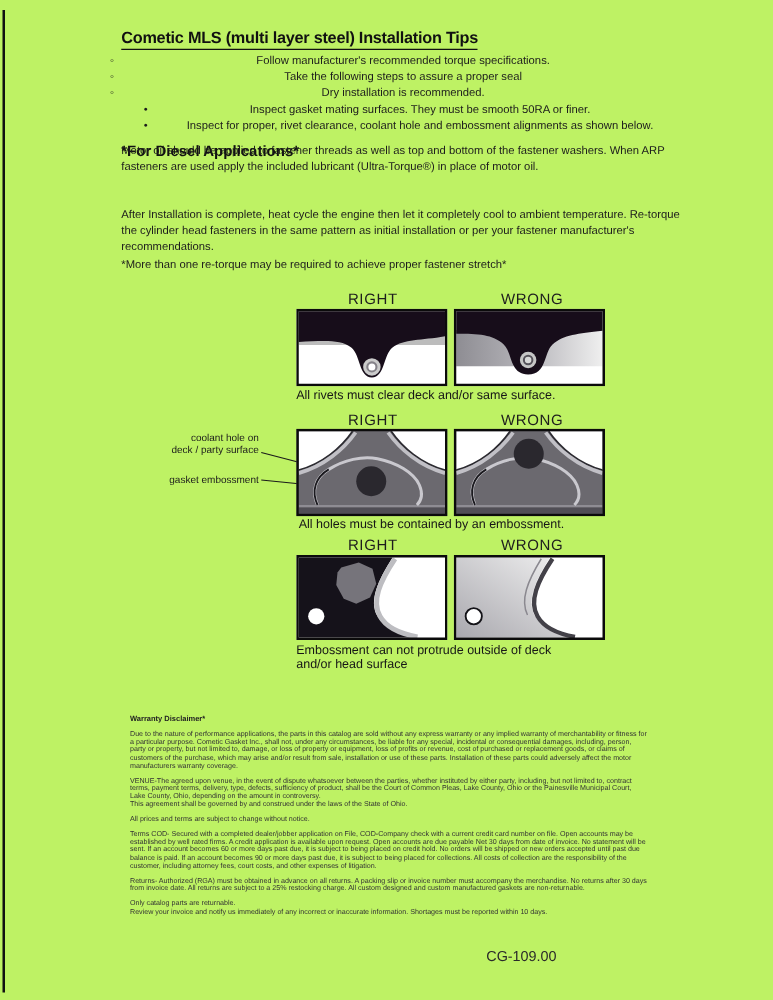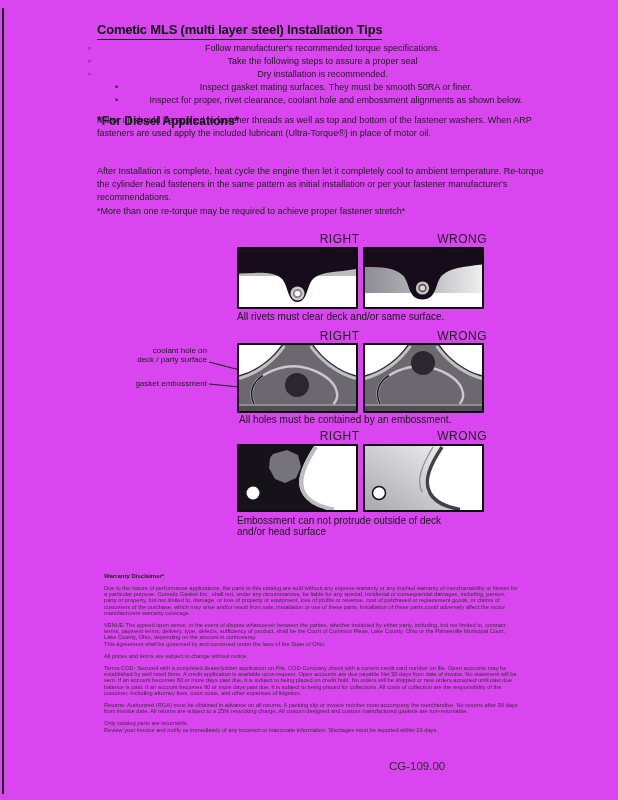--- a/index.html
+++ b/index.html
@@ -1,32 +1,32 @@
 <!DOCTYPE html>
 <html><head>
 <meta charset="utf-8">
 <style>
   html,body{margin:0;padding:0;background:#ffffff;}
-  .page{position:relative;width:618px;height:800px;background:#d946ef;overflow:hidden;
+  .page{position:relative;width:618px;height:800px;background:#bef264;overflow:hidden;
         font-family:"Liberation Sans","DejaVu Sans",sans-serif;color:#1c1c1c;}
   .edge-line{position:absolute;left:2px;top:8px;width:2px;height:786px;background:#111;}
   .title{position:absolute;left:97px;top:22px;margin:0;font-size:13px;font-weight:bold;
          letter-spacing:-0.2px;color:#111;border-bottom:1.5px solid #111;padding-bottom:2px;}
   .tips{position:absolute;left:88px;top:42px;width:460px;}
   .bullet{position:relative;padding-left:9px;font-size:9px;line-height:13px;color:#1c1c1c;text-align:center;}
   .bullet::before{content:"◦";position:absolute;left:0;top:0;font-size:9px;line-height:13px;color:#1c1c1c;}
   .bullet.sub{margin-left:27px;}
   .bullet.sub::before{content:"•";}
   .diesel-heading{position:absolute;left:97px;top:114px;margin:0;font-size:12px;font-weight:bold;color:#111;}
   .body-para{position:absolute;left:97px;margin:0;width:452px;font-size:9px;line-height:13px;color:#1c1c1c;}
   .p1{top:114px;}
   .p2{top:165px;}
   .note{top:205px;}
   .fig-headers{position:absolute;left:237px;width:250px;display:flex;gap:5px;}
-  .fig-headers span{flex:1;text-align:right;font-size:12px;color:#1d1d1d;letter-spacing:0.5px;}
+  .fig-headers span{flex:1;text-align:center;font-size:12px;color:#1d1d1d;letter-spacing:0.5px;}
   .fh1{top:232px;} .fh2{top:329px;} .fh3{top:429px;}
   .fig-panels{position:absolute;left:237px;display:flex;gap:5px;}
   .fp1{top:247px;} .fp2{top:343px;} .fp3{top:444px;}
   .fig-caption{position:absolute;left:237px;font-size:10px;line-height:10.5px;color:#161616;}
   .fc1{top:312px;} .fc2{top:415px;left:239px;} .fc3{top:516px;width:235px;}
   .diagram-label{position:absolute;left:95px;width:112px;text-align:right;
                  font-size:8px;line-height:9px;color:#1c1c1c;}
   .lbl-coolant{top:346px;} .lbl-emboss{top:379px;}
   .leader-svg{position:absolute;left:205px;top:355px;pointer-events:none;}
   .warranty{position:absolute;left:104px;top:573px;width:414px;}

